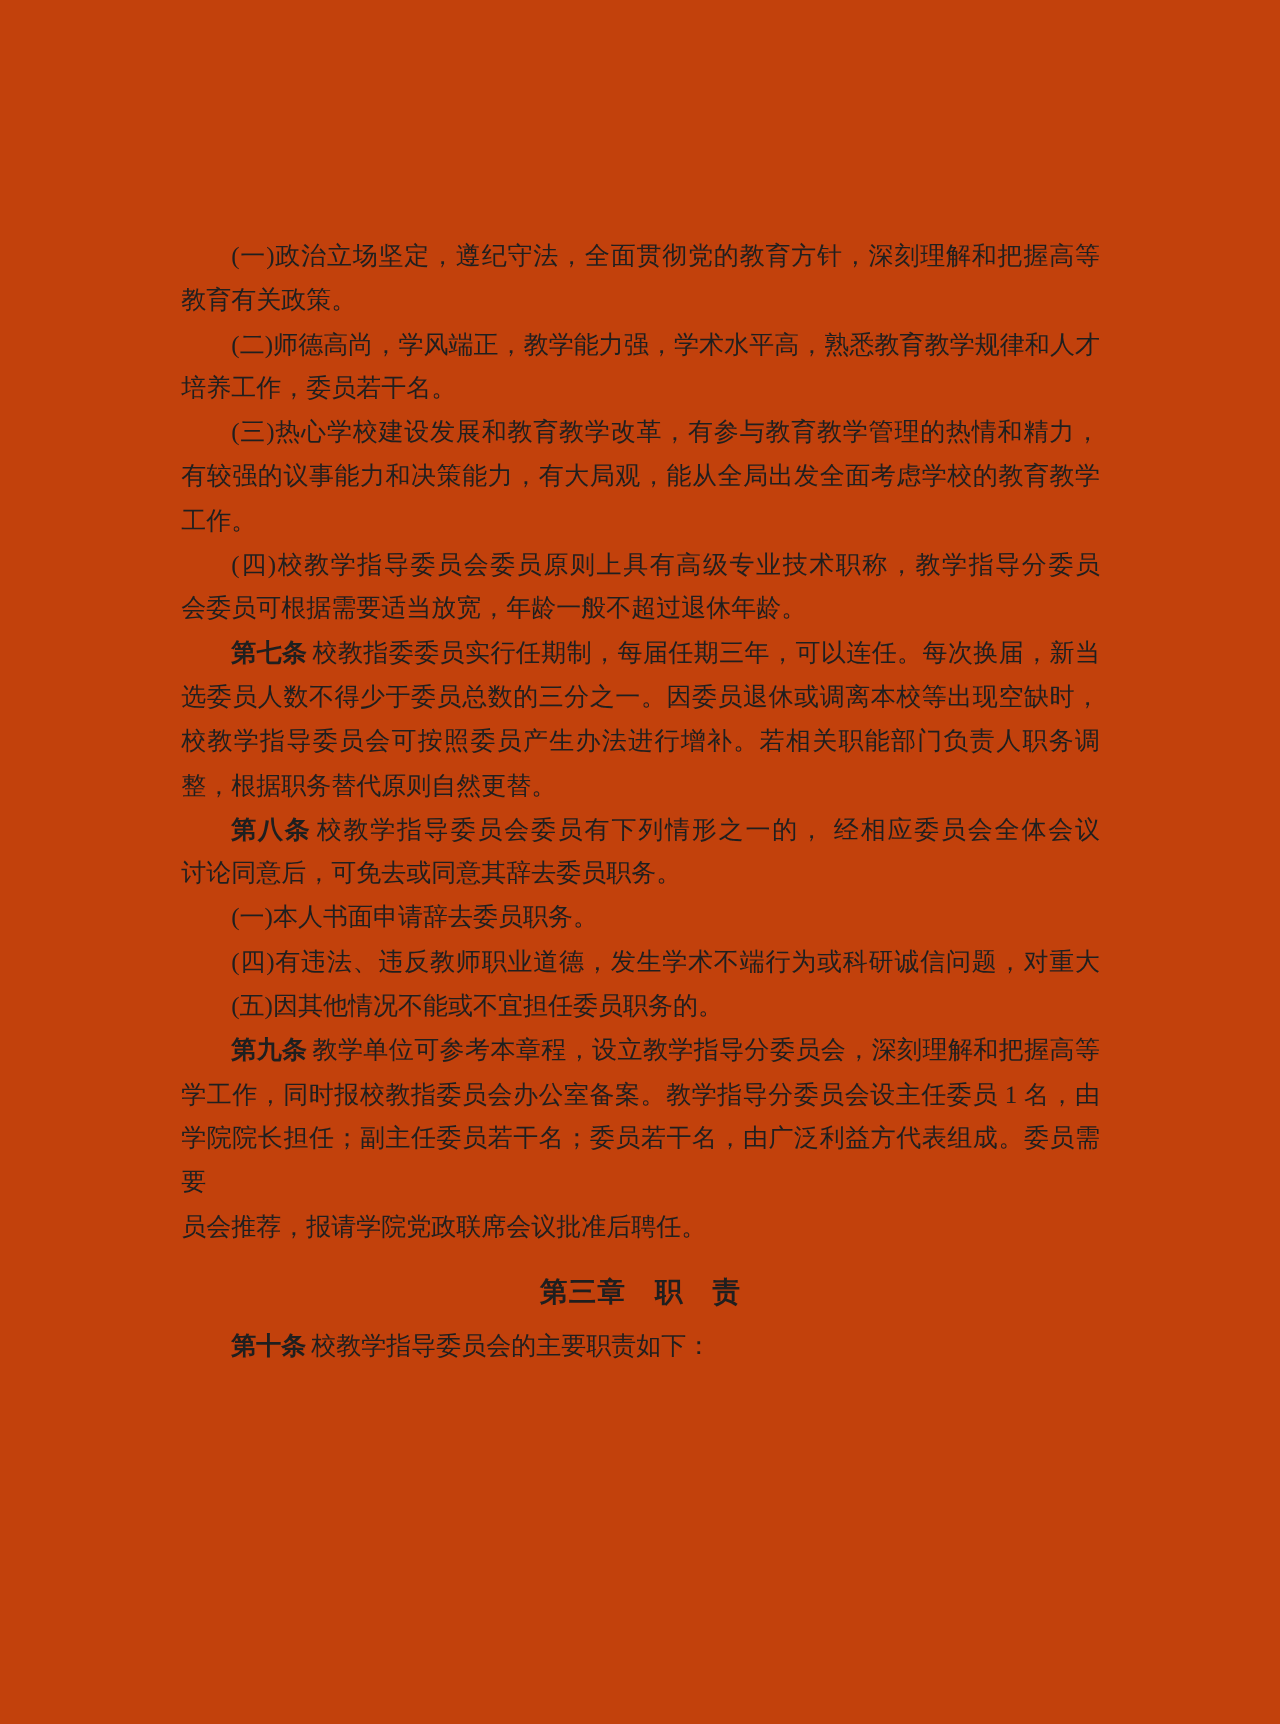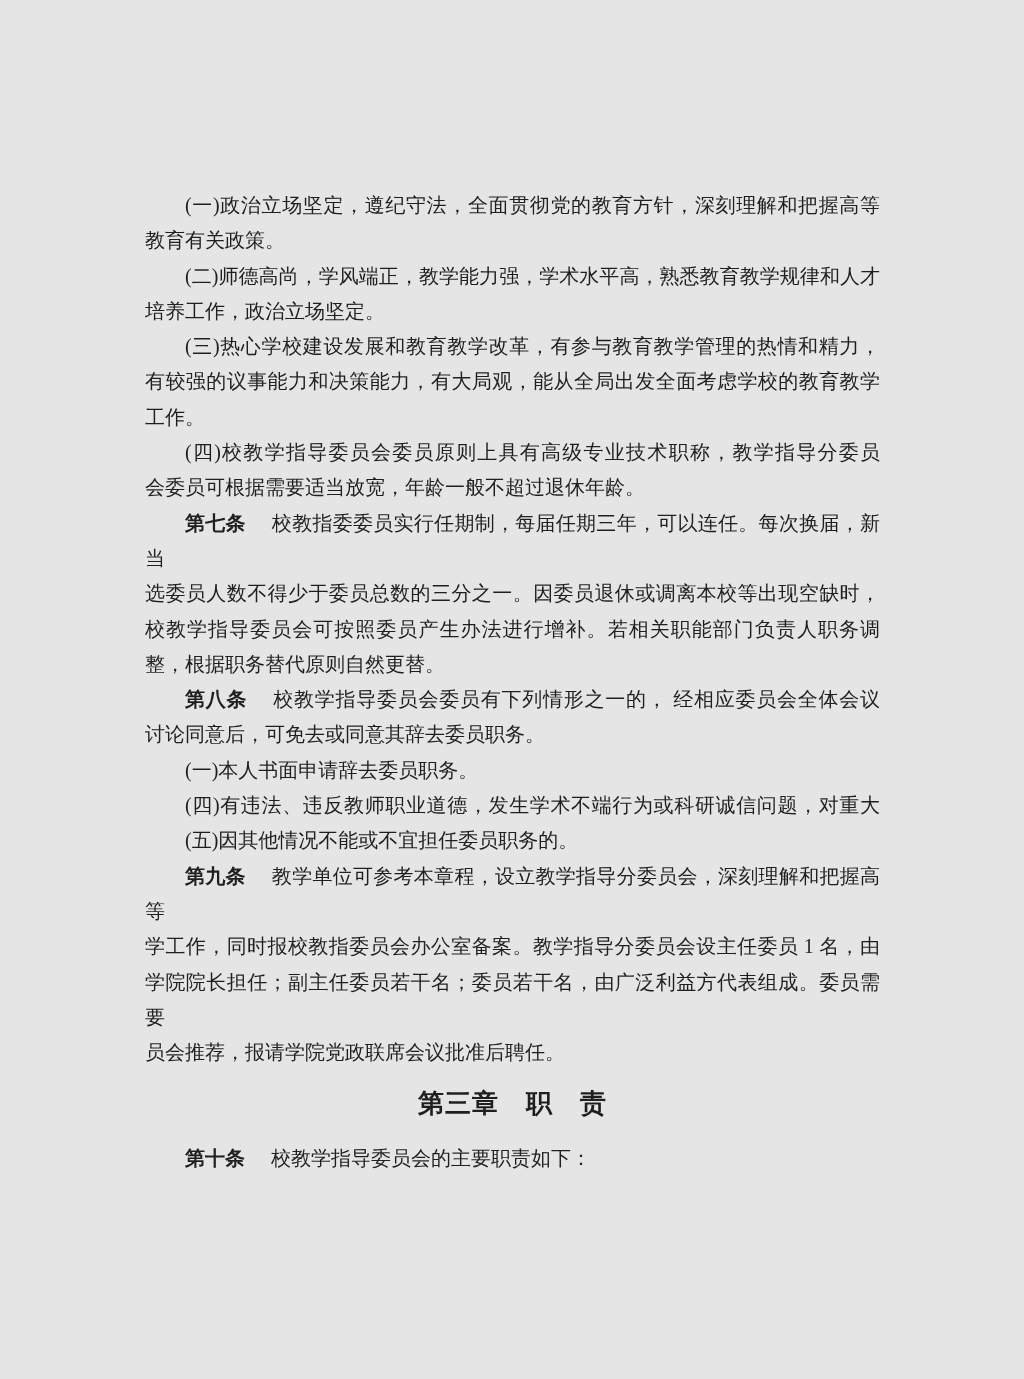--- a/index.html
+++ b/index.html
@@ -3,21 +3,21 @@
 <meta charset="utf-8">
 <style>
   * { box-sizing: border-box; }
   html, body { margin: 0; padding: 0; }
   body { background: #ffffff; }
 
   .page {
     position: relative;
     width: 1024px;
     height: 1379px;
-    background: #e5e5e5;
+    background: #c2410c;
     overflow: hidden;
     margin: 0 auto;
   }
 
   .body-text {
     position: absolute;
     left: 145px;
     top: 188px;
     width: 735px;
     font-family: "Liberation Serif", "DejaVu Serif", serif;
@@ -31,45 +31,45 @@
     padding: 0;
     text-align: justify;
     text-justify: inter-character;
   }
   .line.full { text-align-last: justify; }
   .line.indent { text-indent: 40px; }
 
   .term {
     font-weight: bold;
     font-family: Liberation Sans, sans-serif;
-    margin-right: 26px;
+    margin-right: 4px;
   }
 
   .chapter-heading {
-    margin: 16px 0 19px 0;
+    margin: 16px 0 9px 0;
     text-align: left;
     text-align-last: center;
-    font-size: 26px;
+    font-size: 22px;
     line-height: 35.3px;
     font-weight: bold;
     font-family: "Liberation Sans", "DejaVu Sans", sans-serif;
     letter-spacing: 1px;
   }
 </style>
 </head>
 <body>
 
 <div class="page">
   <div class="body-text">
 
     <p class="line indent full">(一)政治立场坚定，遵纪守法，全面贯彻党的教育方针，深刻理解和把握高等</p>
     <p class="line">教育有关政策。</p>
 
     <p class="line indent full">(二)师德高尚，学风端正，教学能力强，学术水平高，熟悉教育教学规律和人才</p>
-    <p class="line">培养工作，政治立场坚定。</p>
+    <p class="line">培养工作，委员若干名。</p>
 
     <p class="line indent full">(三)热心学校建设发展和教育教学改革，有参与教育教学管理的热情和精力，</p>
     <p class="line full">有较强的议事能力和决策能力，有大局观，能从全局出发全面考虑学校的教育教学</p>
     <p class="line">工作。</p>
 
     <p class="line indent full">(四)校教学指导委员会委员原则上具有高级专业技术职称，教学指导分委员</p>
     <p class="line">会委员可根据需要适当放宽，年龄一般不超过退休年龄。</p>
 
     <p class="line indent full"><b class="term">第七条</b><span>校教指委委员实行任期制，每届任期三年，可以连任。每次换届，新当</span></p>
     <p class="line full">选委员人数不得少于委员总数的三分之一。因委员退休或调离本校等出现空缺时，</p>

